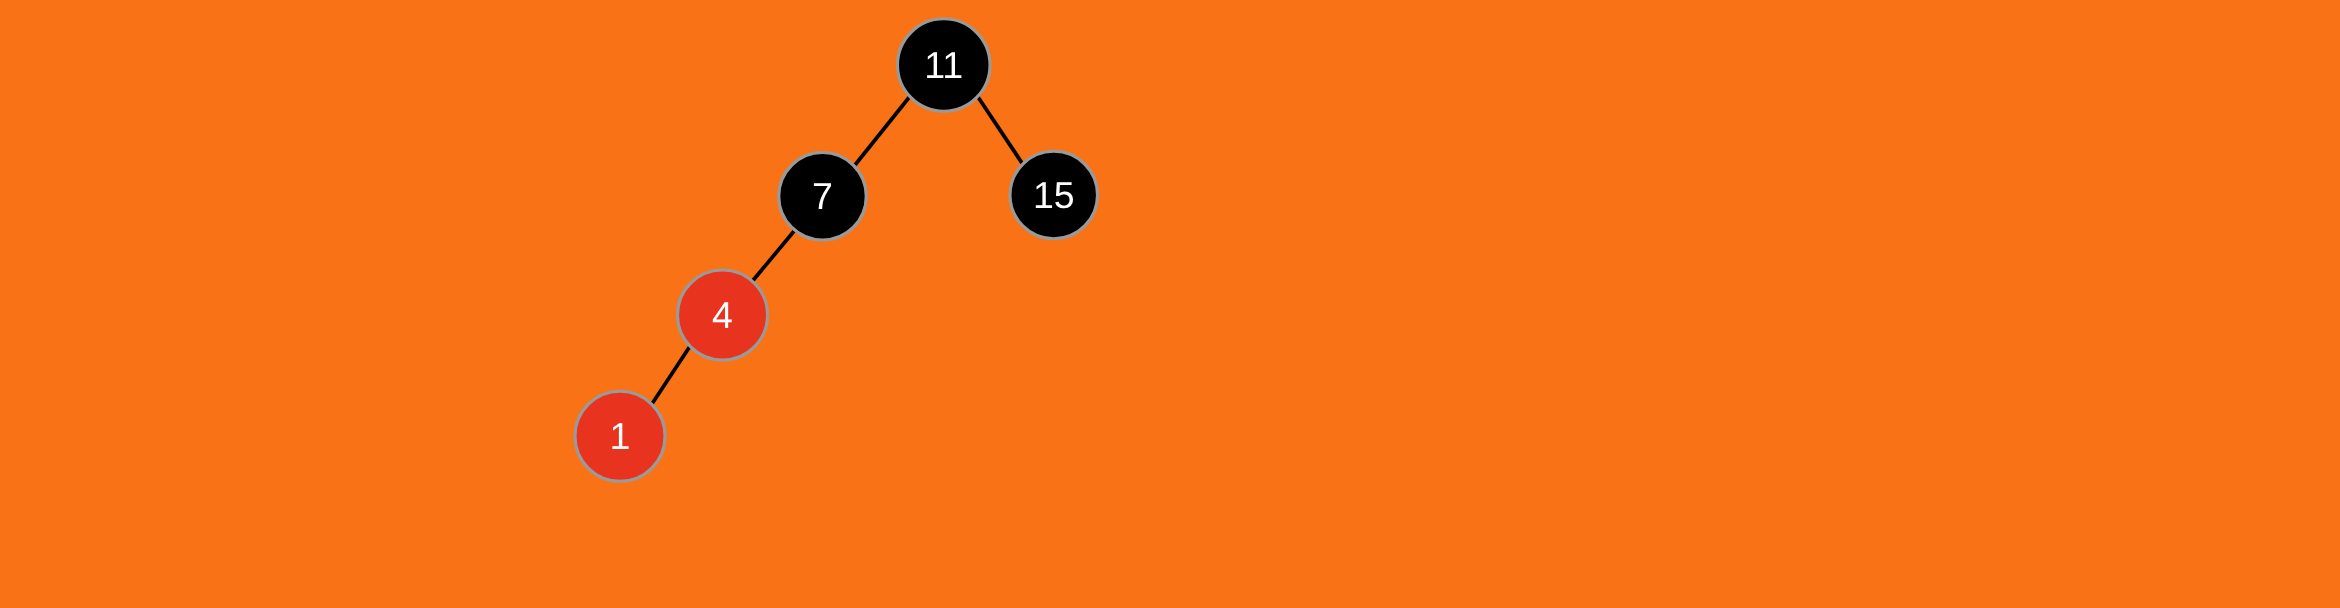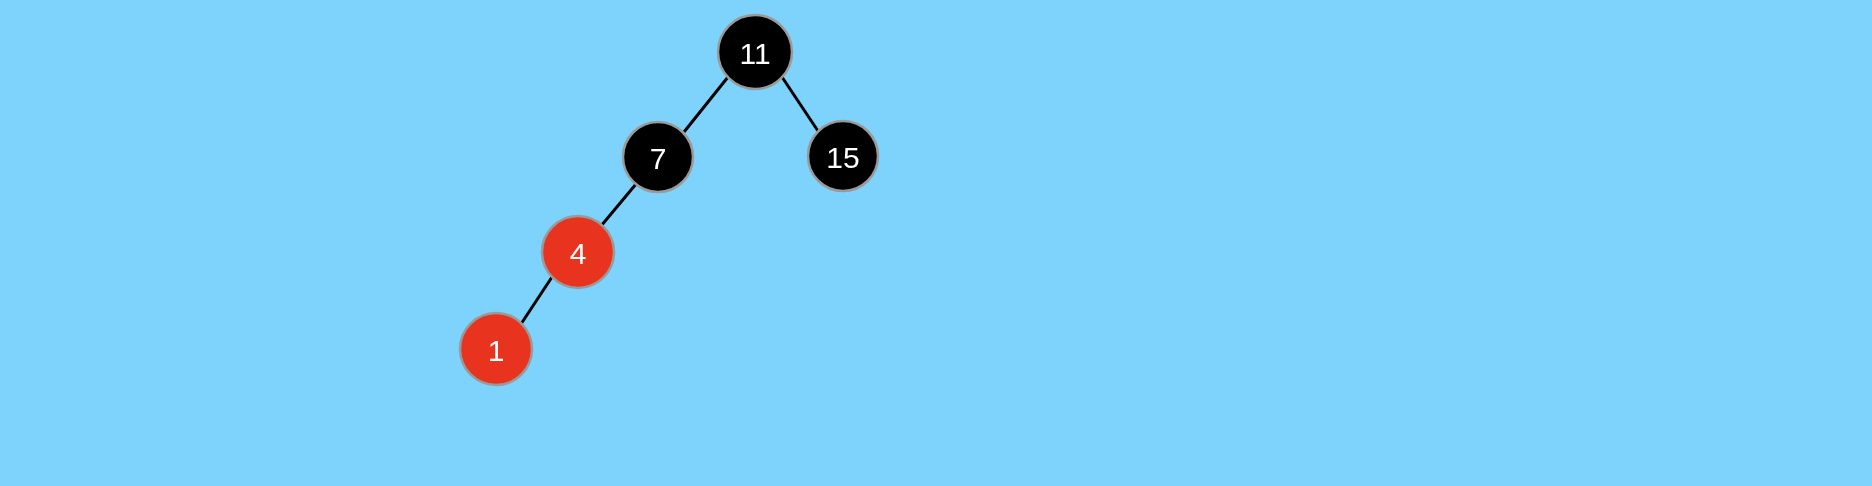--- a/index.html
+++ b/index.html
@@ -46,21 +46,21 @@
     text-anchor: middle;
     dominant-baseline: central;
     paint-order: stroke;
     -webkit-user-select: none;
     user-select: none;
   }
 </style>
 </head>
 <body style="background: rgb(255, 255, 255);">
 
-<div id="canvas" style="background: #7dd3fc;">
+<div id="canvas" style="background: #f97316;">
   <svg id="tree-svg" viewBox="0 0 1872 486" xmlns="http://www.w3.org/2000/svg">
 
     <g>
       <line class="tree-edge" x1="728" y1="77" x2="684" y2="132" stroke="#000000"></line>
       <line class="tree-edge" x1="782" y1="77" x2="818" y2="131" stroke="#000000"></line>
       <line class="tree-edge" x1="636" y1="184" x2="601" y2="226" stroke="#000000"></line>
       <line class="tree-edge" x1="552" y1="277" x2="521" y2="324" stroke="#000000"></line>
     </g>
 
     <g>

